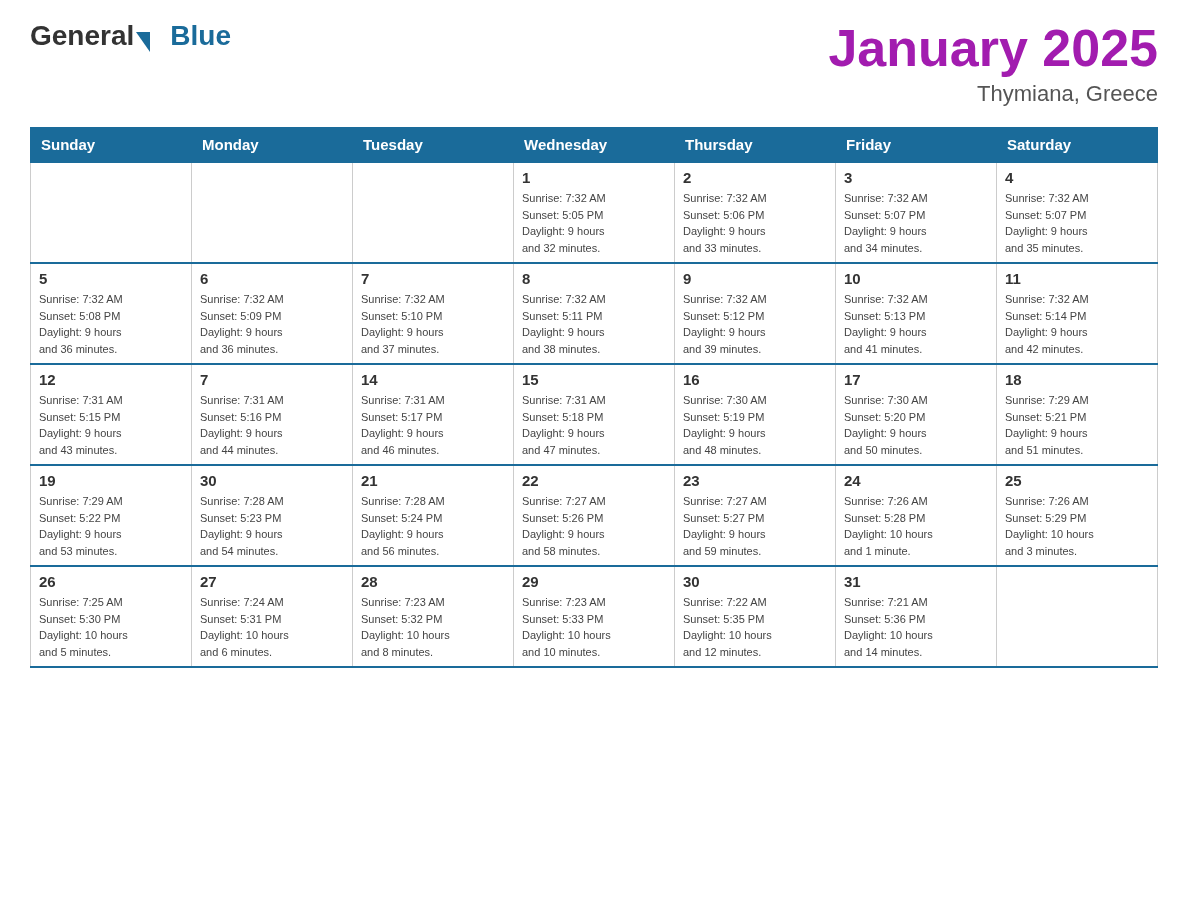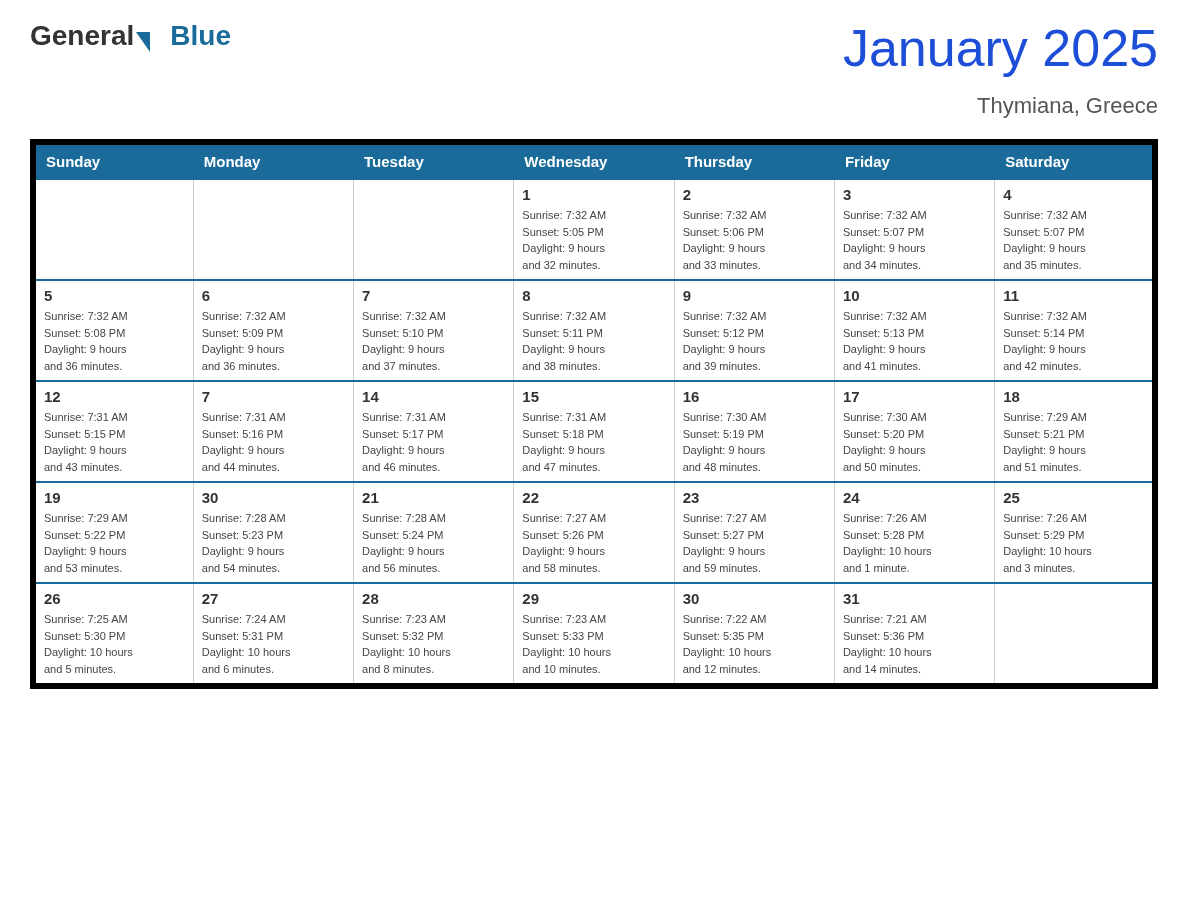--- a/index.html
+++ b/index.html
@@ -43,34 +43,34 @@
     }
     .logo-top-row {
       display: flex;
       align-items: flex-end;
     }
     .title-block {
       text-align: right;
     }
     .title-block h1 {
       font-size: 52px;
-      font-weight: normal;
-      color: #1d4ed8;
+      font-weight: bold;
+      color: #a21caf;
       line-height: 1.1;
     }
     .title-block h2 {
       font-size: 22px;
       font-weight: normal;
       color: #555;
-      margin-top: 16px;
+      margin-top: 4px;
     }
     .calendar {
       width: 100%;
       border-collapse: collapse;
-      border: 6px solid #000000;
+      border: 1px solid #000000;
     }
     .calendar th {
       background-color: #1a6b9a;
       color: #fff;
       font-size: 15px;
       font-weight: bold;
       padding: 8px 10px;
       text-align: left;
       border: 1px solid #1a6b9a;
     }

